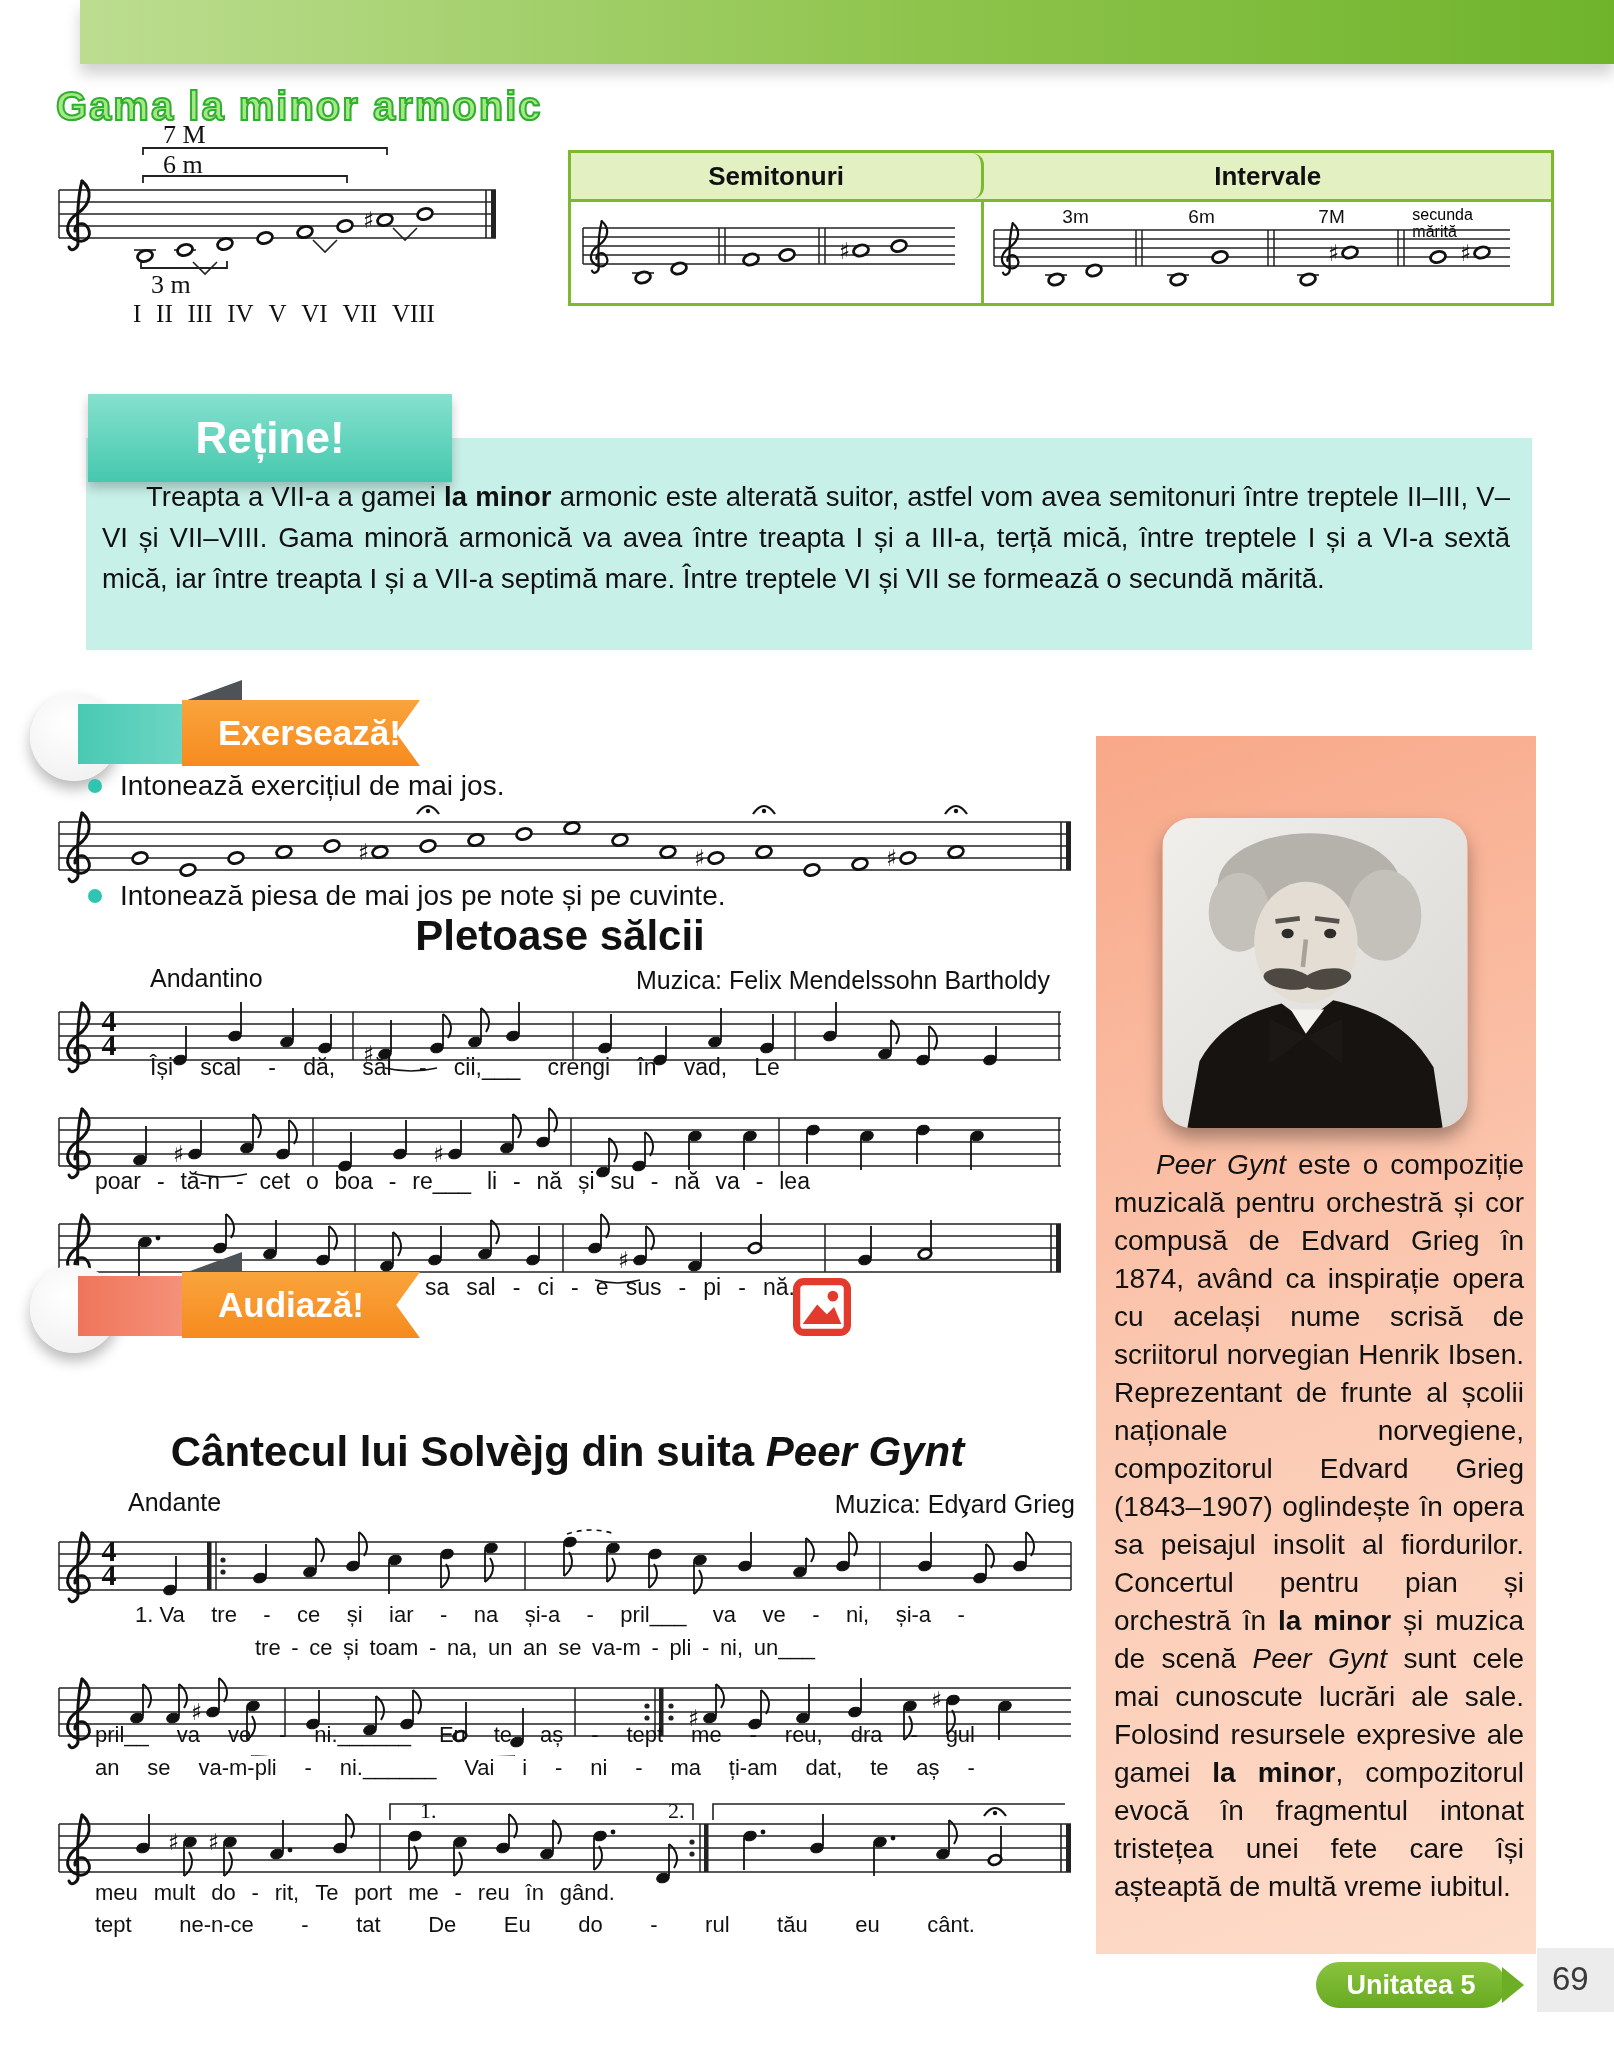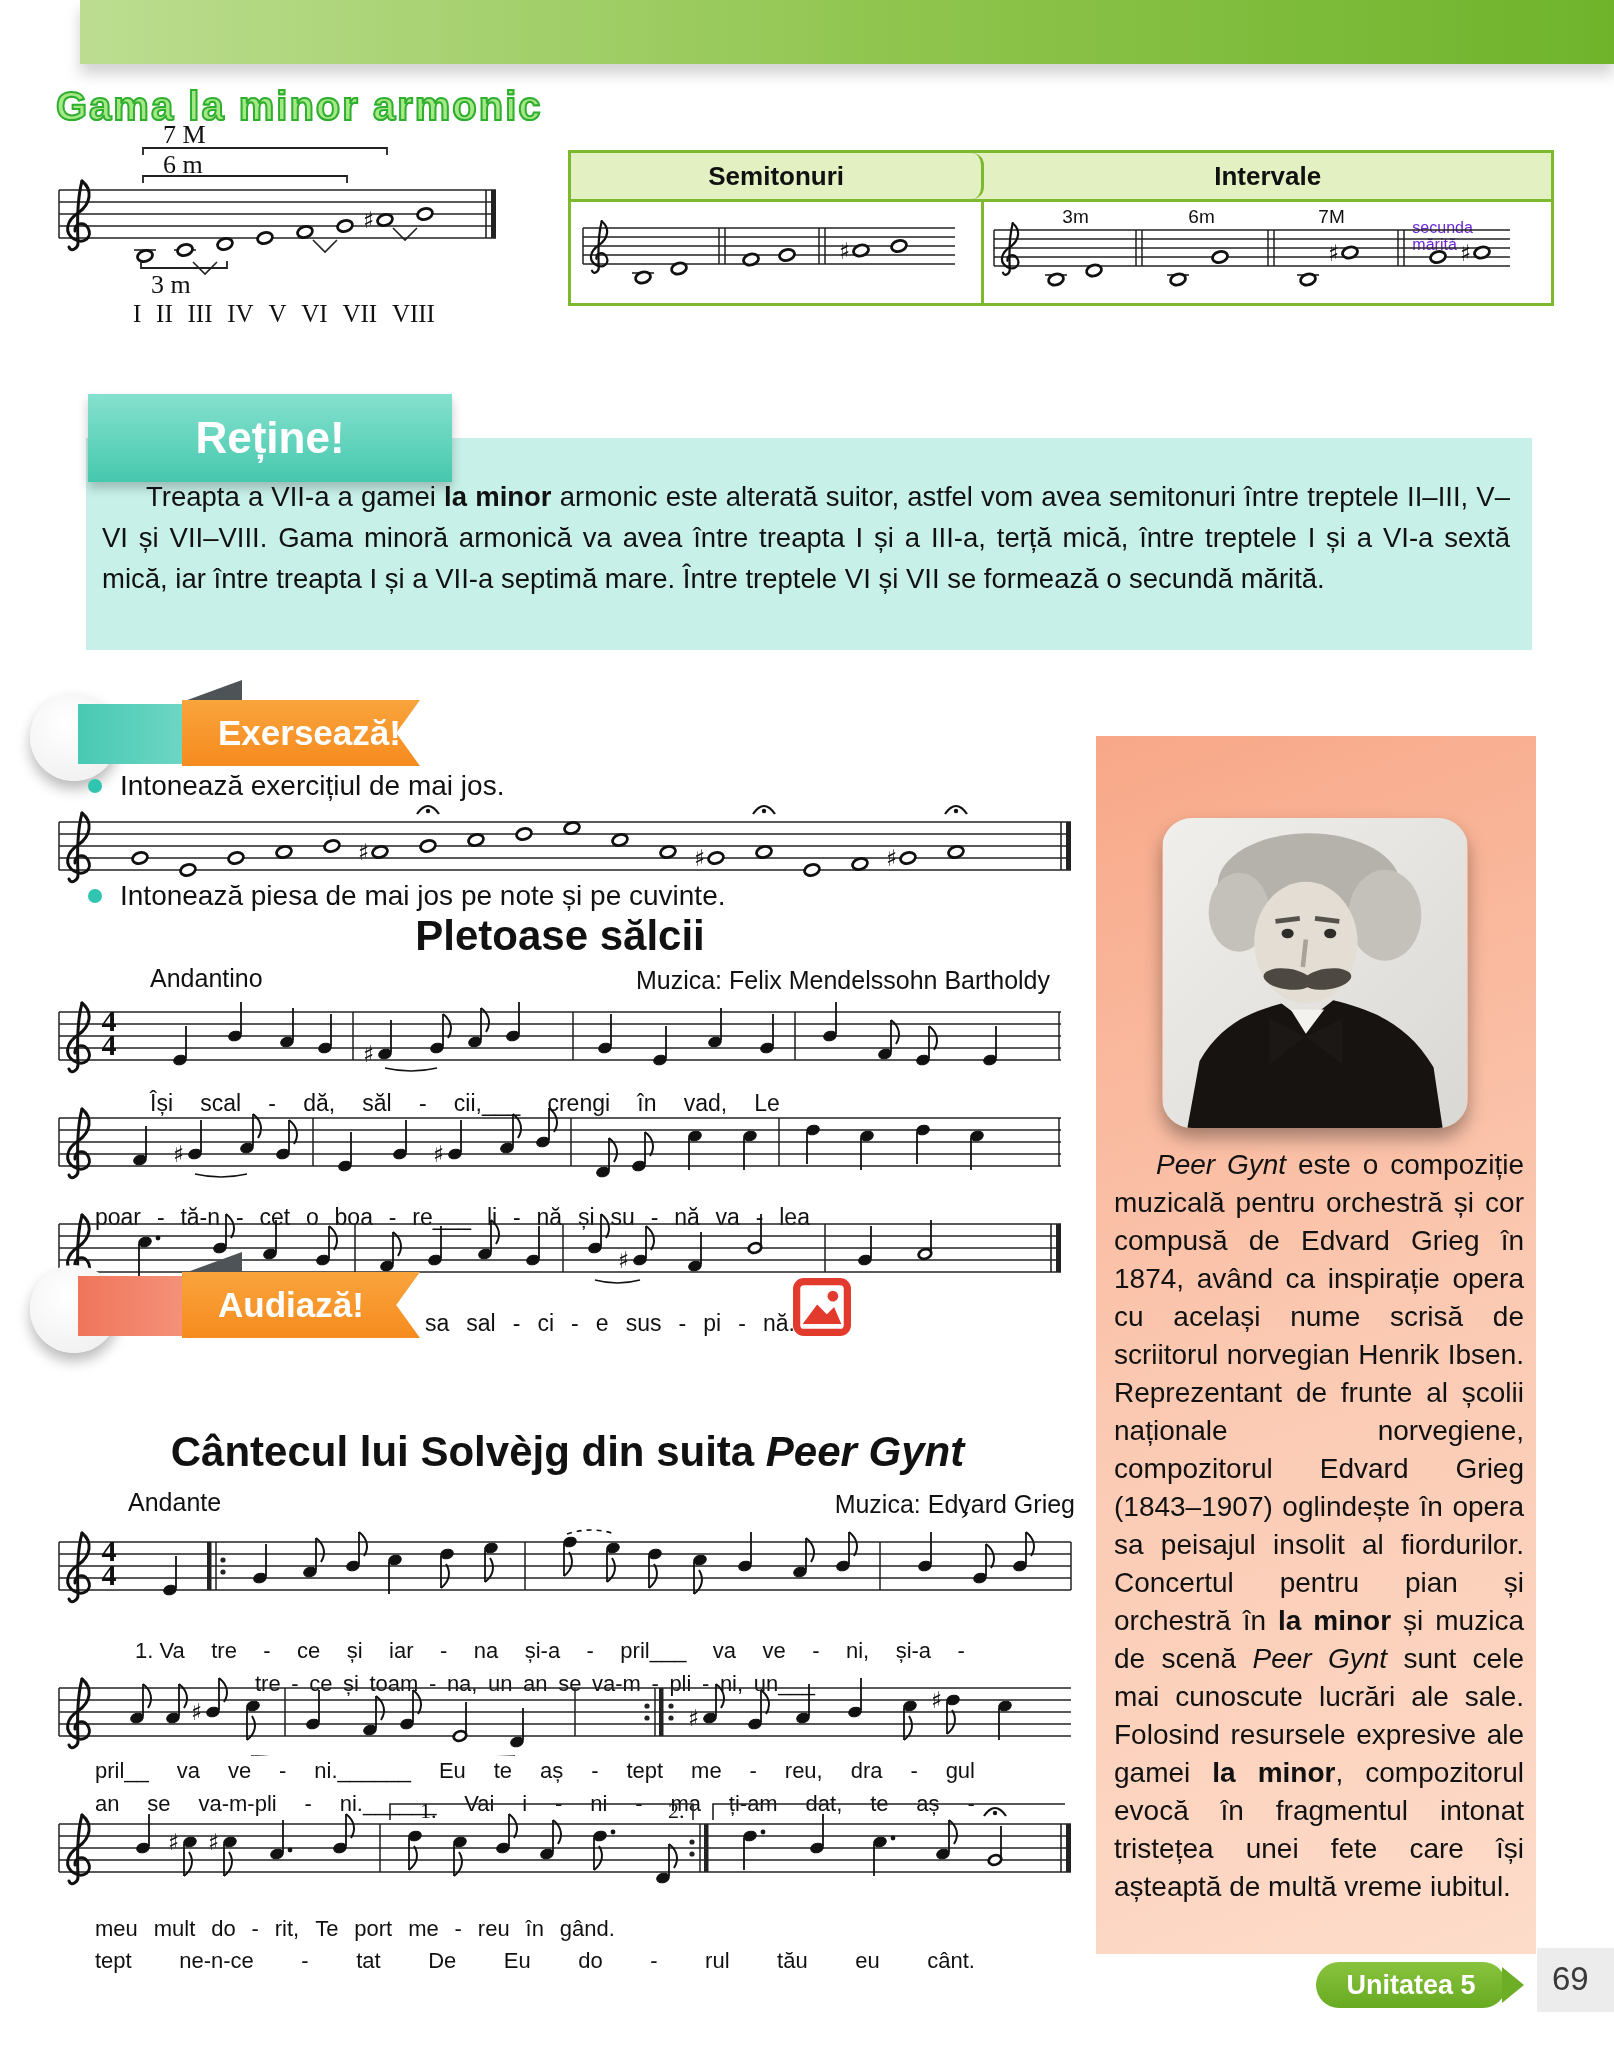--- a/index.html
+++ b/index.html
@@ -23,21 +23,21 @@
   
   .theory-table{position:absolute;left:568px;top:150px;width:980px;height:150px;border:3px solid #7cb92e;background:#fff;}
   .tt-head{display:flex;height:46px;border-bottom:3px solid #7cb92e;background:#e3f0c2;}
   .tt-head div{display:flex;align-items:center;justify-content:center;font-weight:700;font-size:26px;color:#111;border-radius:12px;}
   .tt-h1{width:42%;border-right:3px solid #7cb92e;}
   .tt-h2{width:58%;}
   .tt-body{display:flex;height:101px;}
   .tt-c1{width:42%;border-right:3px solid #7cb92e;position:relative;}
   .tt-c2{width:58%;position:relative;}
   .iv-label{position:absolute;top:4px;font-size:19px;color:#111;}
-  .iv-red{position:absolute;top:17px;font-size:16px;line-height:17px;color:#6d28d9;text-align:left;}
+  .iv-red{position:absolute;top:4px;font-size:16px;line-height:17px;color:#000000;text-align:left;}
 
   
   .retine-panel{position:absolute;left:86px;top:438px;width:1446px;height:212px;background:#c7f0e8;}
   .retine-badge{position:absolute;left:88px;top:394px;width:364px;height:88px;
     background:linear-gradient(180deg,#85e1ce,#46c8ae);display:flex;align-items:center;justify-content:center;
     color:#fff;font-size:44px;font-weight:700;box-shadow:0 6px 10px rgba(0,0,0,0.22);z-index:2;}
   .retine-text{position:absolute;left:102px;top:476px;width:1408px;font-size:27.5px;line-height:41px;
     text-align:justify;text-indent:44px;color:#111;}
 
   
@@ -59,21 +59,21 @@
 
   .song-title{position:absolute;text-align:center;font-size:42px;font-weight:700;color:#111;}
   .tempo{position:absolute;font-size:25px;color:#111;}
   .composer{position:absolute;font-size:25px;color:#111;text-align:right;}
 
   .music-svg{position:absolute;}
   svg text.tsig{font-family:"Liberation Serif",serif;font-weight:700;font-size:30px;text-anchor:middle;fill:#111;}
   svg text.acc{font-family:"DejaVu Sans",sans-serif;font-size:23px;fill:#111;}
   svg text.comma{font-family:"Liberation Serif",serif;font-size:30px;font-weight:700;fill:#111;}
 
-  .lyrics{position:absolute;display:flex;justify-content:space-between;font-size:23px;color:#111;white-space:nowrap;margin-top:36px;}
+  .lyrics{position:absolute;display:flex;justify-content:space-between;font-size:23px;color:#111;white-space:nowrap;}
   .volta-label{position:absolute;font-family:"Liberation Serif",serif;font-size:22px;color:#111;}
 
   .audio-paragraph{position:absolute;left:58px;top:1352px;width:1015px;font-size:28px;line-height:41px;
     text-align:justify;text-indent:42px;color:#111;}
 
   .media-icon{position:absolute;left:792px;top:1278px;width:60px;height:58px;cursor:pointer;}
 
   
   .sidebar-panel{position:absolute;left:1096px;top:736px;width:440px;height:1218px;
     background:linear-gradient(160deg,#f8a888 0%,#fbc9b2 50%,#fddcca 100%);}

